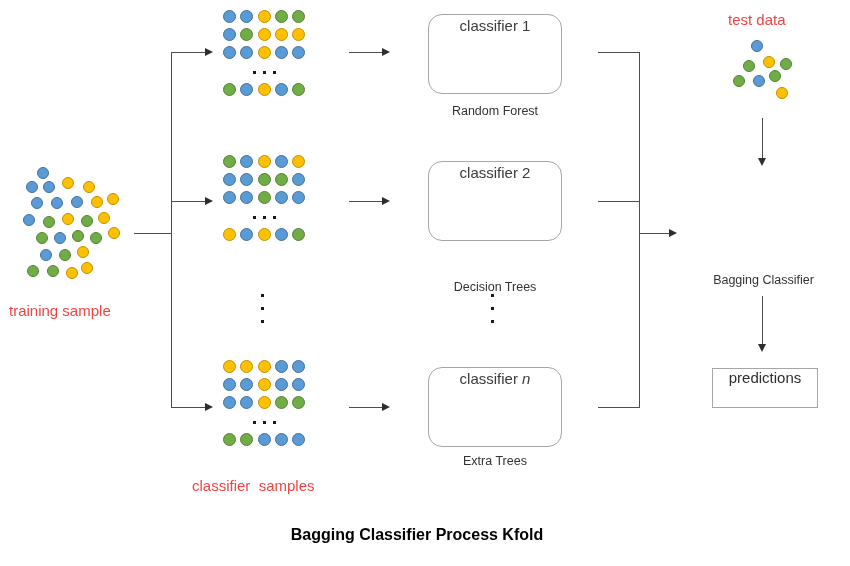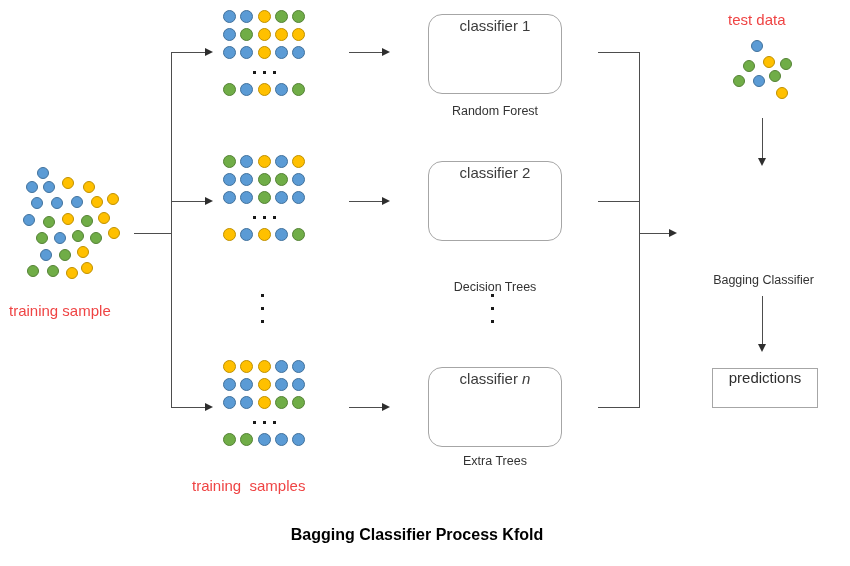--- a/index.html
+++ b/index.html
@@ -134,21 +134,21 @@
     <span class="edot"></span>
       <span class="edot"></span>
       <span class="edot"></span>
   </div>
   <div class="vellipsis" style="left:491px;top:294px;">
     <span class="edot"></span>
       <span class="edot"></span>
       <span class="edot"></span>
   </div>
 
-  <div class="freelabel" style="left:192px;top:477px;">training  samples</div>
+  <div class="freelabel" style="left:192px;top:477px;">classifier  samples</div>
 
   <div class="hline" style="left:349px;top:51.5px;width:33px;"></div>
   <div class="ah-r" style="left:382px;top:48px;"></div>
   <div class="hline" style="left:349px;top:200.5px;width:33px;"></div>
   <div class="ah-r" style="left:382px;top:197px;"></div>
   <div class="hline" style="left:349px;top:406.5px;width:33px;"></div>
   <div class="ah-r" style="left:382px;top:403px;"></div>
 
   <div class="rbox" style="left:428px;top:14px;width:134px;height:80px;">
     <span>classifier 1</span>

